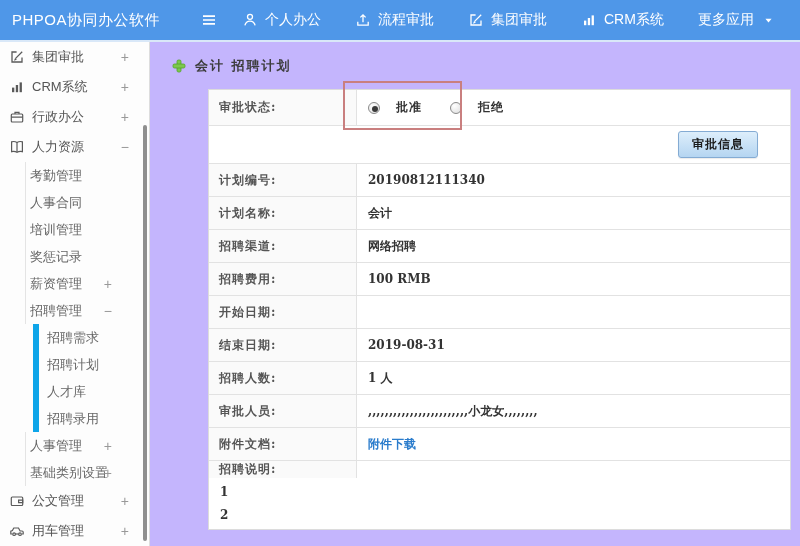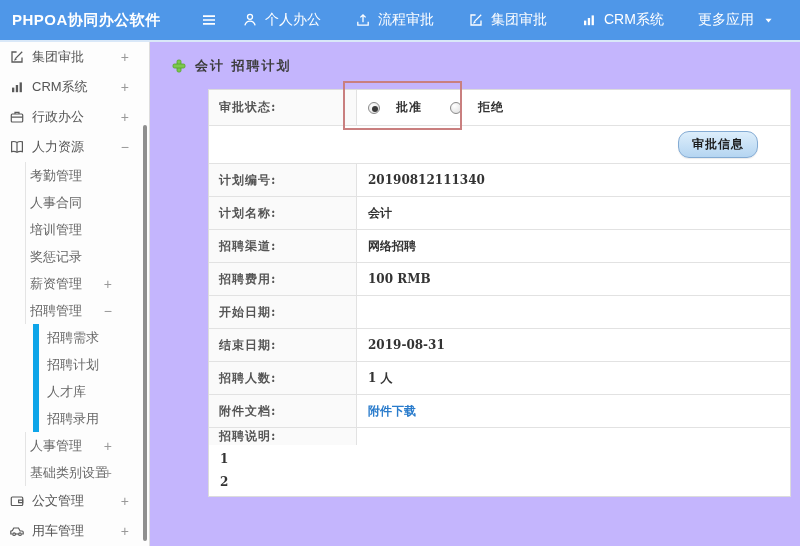--- a/index.html
+++ b/index.html
@@ -2,21 +2,21 @@
 <html><head>
 <meta charset="utf-8">
 <style>
   * { margin:0; padding:0; box-sizing:border-box; }
   html,body { width:800px; height:546px; overflow:hidden; }
   body { font-family:"Liberation Sans","DejaVu Sans",sans-serif; background:#f0f0ef; position:relative; }
 
   
   .topbar { position:absolute; left:0; top:0; width:800px; height:42px; background:#4f97e8;
             display:flex; align-items:center; color:#fff; border-bottom:2px solid #d9e8f8; }
-  .app-title { font-size:15px; font-weight:bold; padding-left:12px; width:192px; letter-spacing:.5px; }
+  .app-title { font-size:15px; font-weight:normal; padding-left:12px; width:192px; letter-spacing:.5px; }
   .hamburger { width:34px; display:flex; justify-content:center; cursor:pointer; }
   .nav { display:flex; align-items:center; gap:34px; margin-left:16px; }
   .nav-item { display:flex; align-items:center; gap:7px; font-size:14px; cursor:pointer; }
   .icon { display:inline-flex; align-items:center; justify-content:center; }
   .icon svg { display:block; }
   .caret { margin-left:2px; display:inline-flex; }
 
   
   .sidebar { position:absolute; left:0; top:42px; width:150px; height:504px; background:#fdfdfd;
              border-right:1px solid #ddd; }
@@ -56,21 +56,21 @@
   .radio-group { display:flex; align-items:center; gap:16px; }
   .radio { width:12px; height:12px; border-radius:50%; border:1px solid #8a8a8a; background:
            radial-gradient(circle at 35% 30%, #ffffff 0%, #e3e3e3 80%); position:relative; cursor:pointer;
            display:inline-block; }
   .radio.checked::after { content:""; position:absolute; left:3px; top:3px; width:6px; height:6px;
            border-radius:50%; background:#3a3a3a; }
   .radio-label { font-size:12px; font-weight:600; color:#333; letter-spacing:1px; margin-right:12px; }
 
   .approve-btn { margin-right:32px; padding:4px 13px; font-size:12px; font-weight:bold;
                  font-family:"DejaVu Serif","Liberation Serif",serif; letter-spacing:1px; color:#1b1b1b;
-                 background:linear-gradient(#ddeefb,#b5d5f1); border:1px solid #84abd3; border-radius:11px;
+                 background:linear-gradient(#ddeefb,#b5d5f1); border:1px solid #84abd3; border-radius:3px;
                  cursor:pointer; box-shadow:0 1px 1px rgba(0,0,0,.08); }
 
   .link { color:#2a7ccc; cursor:pointer; }
 
   .annotation-box { position:absolute; left:193px; top:39px; width:119px; height:49px;
                     border:2px solid #c97f7f; pointer-events:none; }
 
   .plus-badge svg { display:block; }
 </style>
 </head>
@@ -305,20 +305,26 @@
             <span>2019-08-31</span>
           </div>
         </div>
         <div class="t-row row-data">
           <div class="t-label">招聘人数:</div>
           <div class="t-value">
             <span>1 人</span>
           </div>
         </div>
         <div class="t-row row-data">
+          <div class="t-label">审批人员:</div>
+          <div class="t-value">
+            <span>,,,,,,,,,,,,,,,,,,,,,,,,小龙女,,,,,,,,</span>
+          </div>
+        </div>
+        <div class="t-row row-data">
           <div class="t-label">附件文档:</div>
           <div class="t-value">
             <span class="link">附件下载</span>
           </div>
         </div>
         <div class="t-row row-tall">
           <div class="t-label">招聘说明:</div>
           <div class="t-value">
             <div>1</div>
             <div>2</div>

